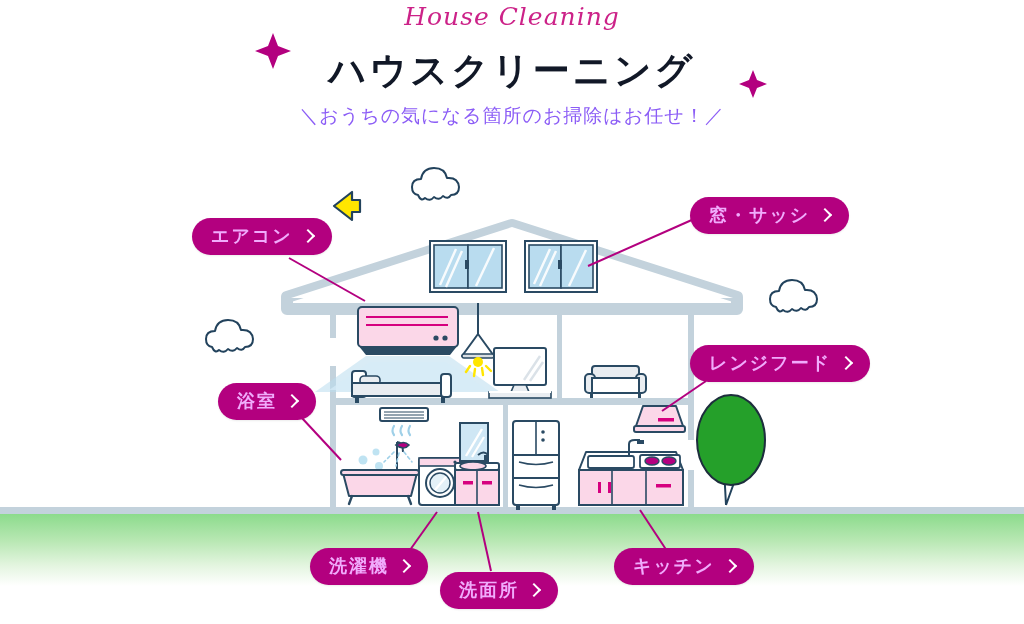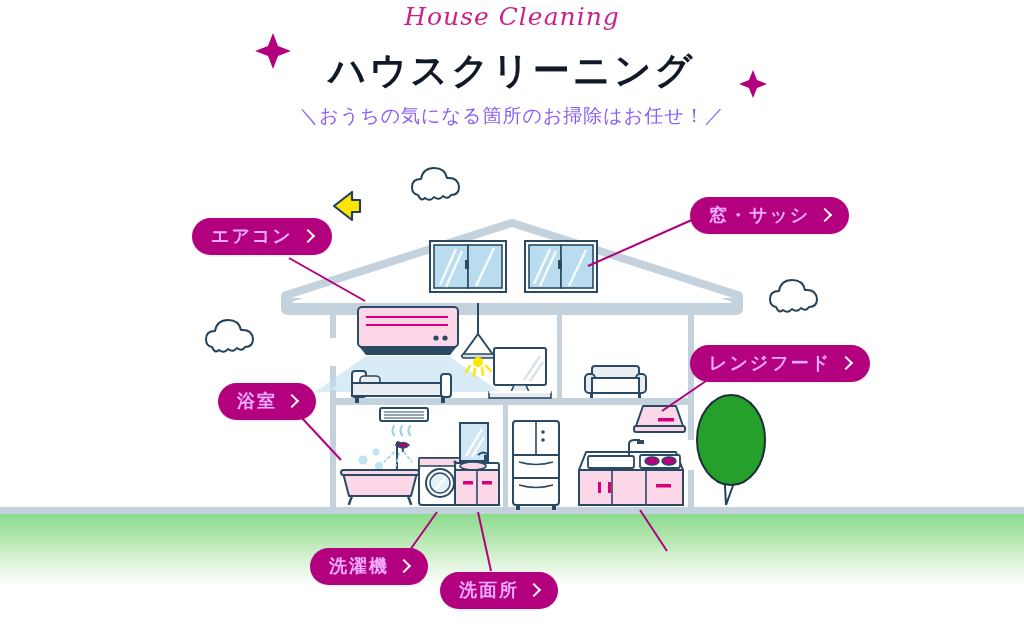--- a/index.html
+++ b/index.html
@@ -355,14 +355,18 @@
   <div class="pill" style="left:310px; top:548px;">
     <span class="pill-label">洗濯機</span>
     <span class="chev"></span>
   </div>
 
   <div class="pill" style="left:440px; top:572px;text-align:right;">
     <span class="pill-label">洗面所</span>
     <span class="chev"></span>
   </div>
 
+  <div class="pill" style="left:614px; top:548px;">
+    <span class="pill-label">キッチン</span>
+    <span class="chev"></span>
+  </div>
 
 </div>
 
 </body></html>

